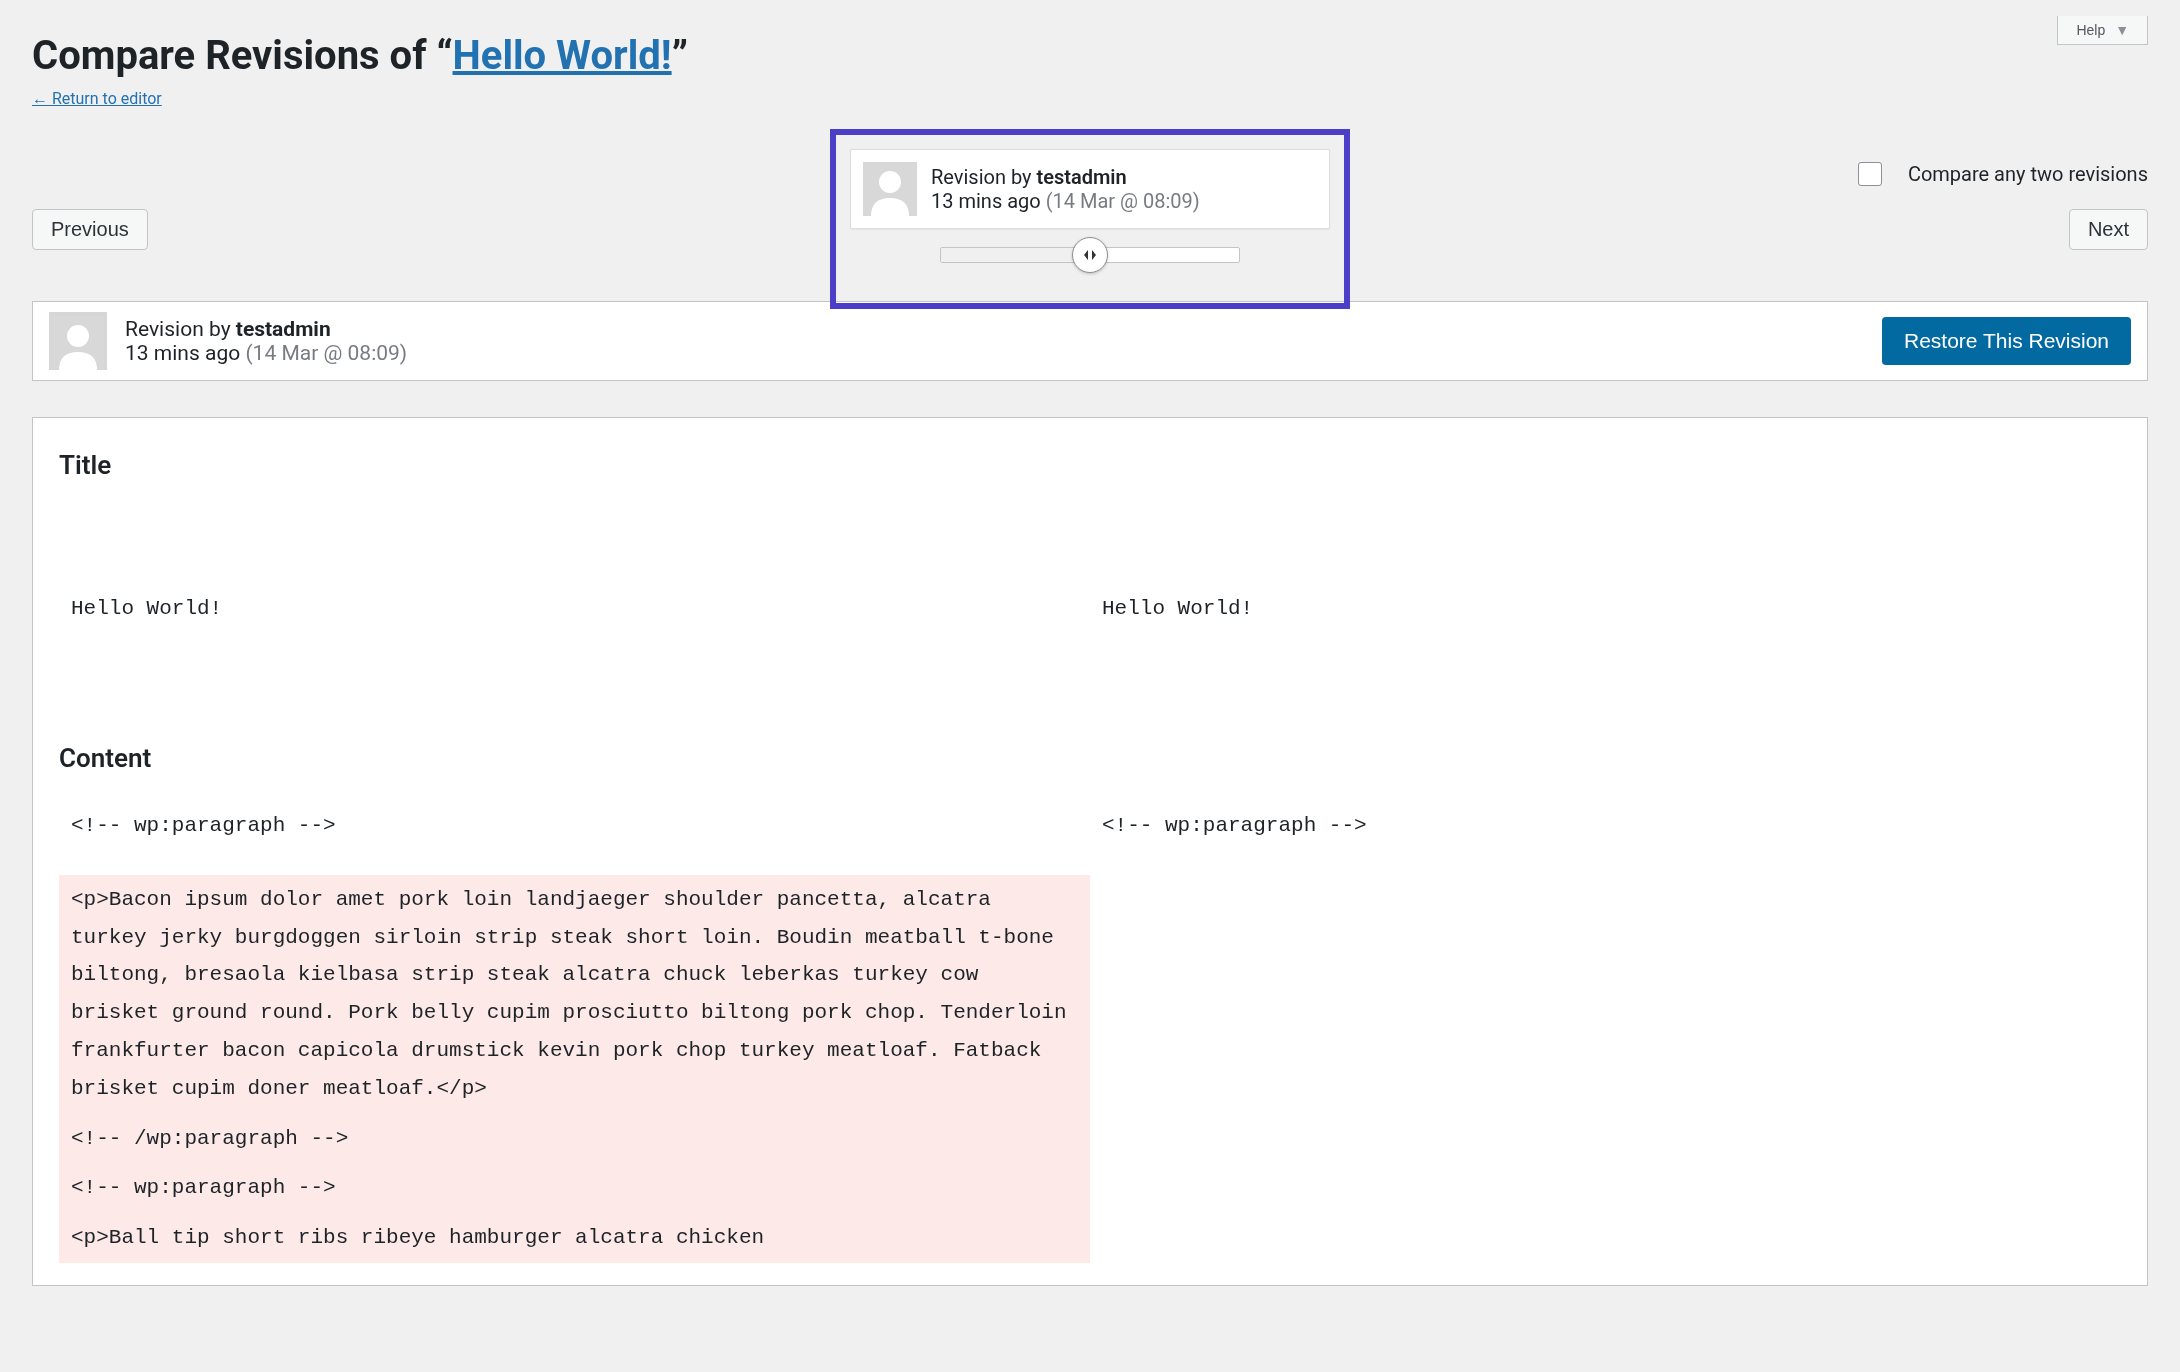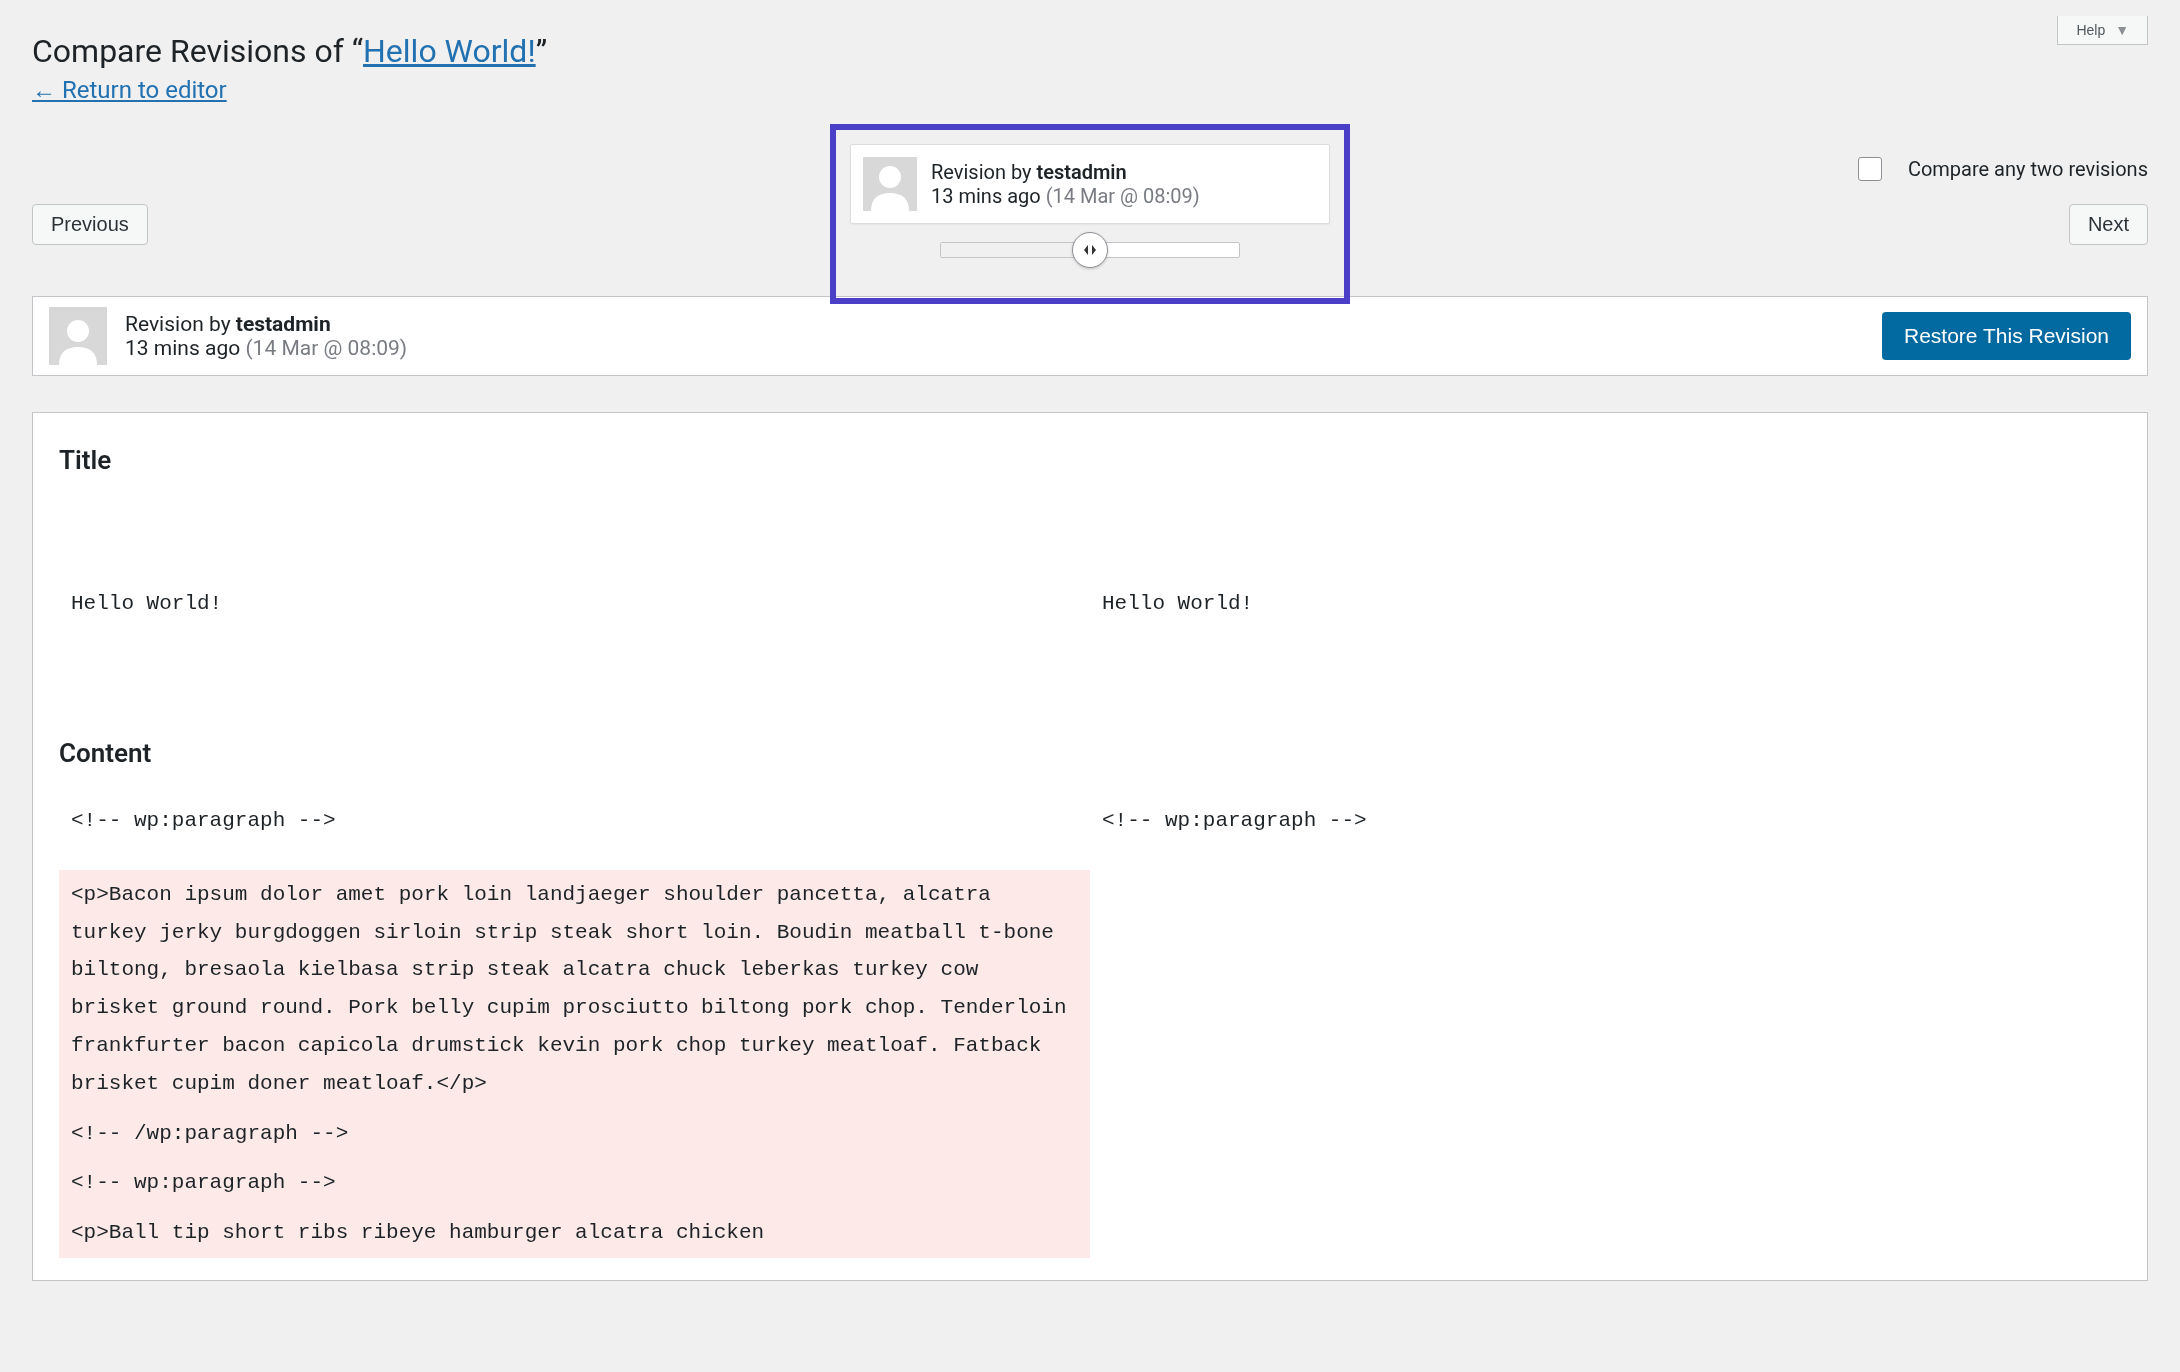--- a/index.html
+++ b/index.html
@@ -24,33 +24,33 @@
     font-size: 14px;
     padding: 6px 18px;
     cursor: pointer;
   }
   .help-btn .tri {
     display: inline-block;
     margin-left: 6px;
     color: #8c8f94;
   }
   h1.title {
-    font-size: 32px;
-    font-weight: 400;
+    font-size: 40px;
+    font-weight: 700;
     margin: 16px 0 6px 0;
     color: #1d2327;
   }
   h1.title .post-link {
     color: #2271b1;
     text-decoration: underline;
   }
   .return-link {
     color: #2271b1;
     text-decoration: underline;
-    font-size: 24px;
+    font-size: 16px;
   }
 
   .slider-row {
     position: relative;
     margin-top: 20px;
     margin-bottom: 12px;
     height: 160px;
   }
 
   .prev-btn, .next-btn {

